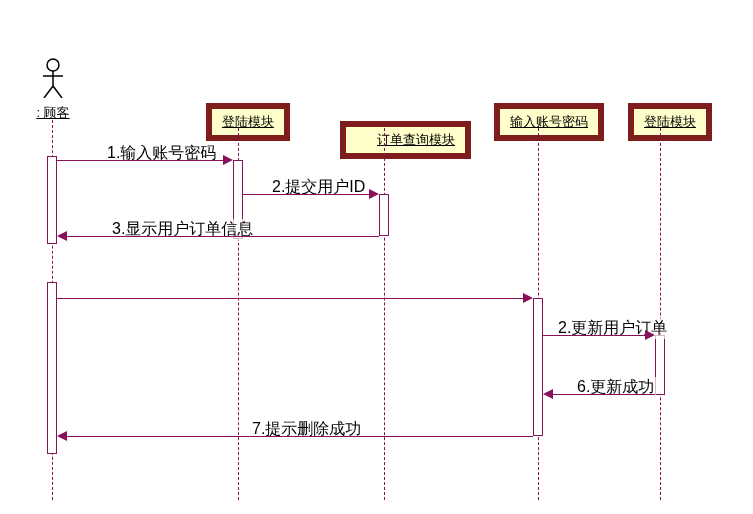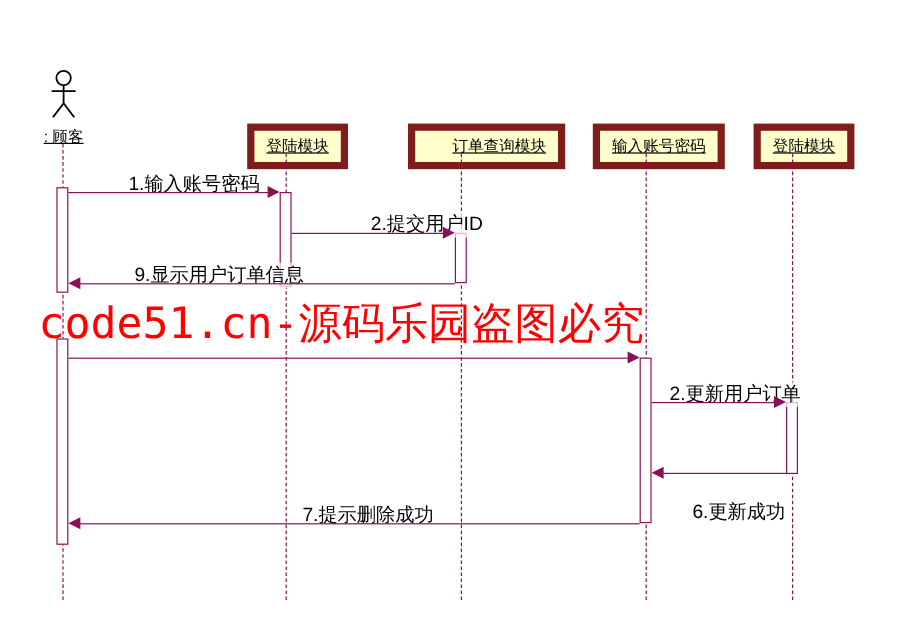--- a/index.html
+++ b/index.html
@@ -106,59 +106,58 @@
       <circle cx="12" cy="7" r="6" stroke="#000" fill="none" stroke-width="1.5"></circle>
       <line x1="12" y1="13" x2="12" y2="28" stroke="#000" stroke-width="1.5"></line>
       <line x1="2" y1="18" x2="22" y2="18" stroke="#000" stroke-width="1.5"></line>
       <line x1="12" y1="28" x2="3" y2="40" stroke="#000" stroke-width="1.5"></line>
       <line x1="12" y1="28" x2="21" y2="40" stroke="#000" stroke-width="1.5"></line>
     </svg>
     <div class="actor-label">: 顾客</div>
   </div>
 
   <div class="participant" style="left:206px; top:103px;">登陆模块</div>
-  <div class="participant" style="left:340px; top:103px;padding-left:31px;">订单查询模块</div>
+  <div class="participant" style="left:340px; top:121px;padding-left:31px;">订单查询模块</div>
   <div class="participant" style="left:494px; top:103px;">输入账号密码</div>
   <div class="participant" style="left:628px; top:103px;">登陆模块</div>
 
   <div class="lifeline" style="left:52px; top:120px; height:380px;"></div>
   <div class="lifeline" style="left:238px; top:128px; height:372px;"></div>
   <div class="lifeline" style="left:384px; top:128px; height:372px;"></div>
   <div class="lifeline" style="left:538px; top:128px; height:372px;"></div>
   <div class="lifeline" style="left:660px; top:128px; height:372px;"></div>
 
   <div class="activation" style="left:47px; top:156px; height:88px;"></div>
   <div class="activation" style="left:233px; top:160px; height:79px;"></div>
   <div class="activation" style="left:379px; top:194px; height:42px;"></div>
   <div class="activation" style="left:47px; top:282px; height:172px;"></div>
   <div class="activation" style="left:533px; top:298px; height:138px;"></div>
   <div class="activation" style="left:655px; top:335px; height:60px;"></div>
 
   <div class="msg-label" style="left:105px; top:143px;">1.输入账号密码</div>
   <div class="msg-line" style="left:57px; top:160px; width:170px;"></div>
   <div class="arrow-right" style="left:223px; top:155px;"></div>
 
-  <div class="msg-label" style="left:270px; top:177px;margin-left:37px;">2.提交用户ID</div>
+  <div class="msg-label" style="left:270px; top:177px;">2.提交用户ID</div>
   <div class="msg-line" style="left:243px; top:194px; width:130px;"></div>
   <div class="arrow-right" style="left:369px; top:189px;"></div>
 
-  <div class="msg-label" style="left:110px; top:219px;">9.显示用户订单信息</div>
+  <div class="msg-label" style="left:110px; top:219px;">3.显示用户订单信息</div>
   <div class="msg-line" style="left:63px; top:236px; width:316px;"></div>
   <div class="arrow-left" style="left:57px; top:231px;"></div>
 
   <div class="msg-line" style="left:57px; top:298px; width:470px;"></div>
   <div class="arrow-right" style="left:523px; top:293px;"></div>
 
   <div class="msg-label" style="left:556px; top:318px;">2.更新用户订单</div>
   <div class="msg-line" style="left:543px; top:335px; width:106px;"></div>
   <div class="arrow-right" style="left:645px; top:330px;"></div>
 
-  <div class="msg-label" style="left:575px; top:377px;margin-top:40px;">6.更新成功</div>
+  <div class="msg-label" style="left:575px; top:377px;">6.更新成功</div>
   <div class="msg-line" style="left:549px; top:394px; width:106px;"></div>
   <div class="arrow-left" style="left:543px; top:389px;"></div>
 
   <div class="msg-label" style="left:250px; top:419px;text-align:right;">7.提示删除成功</div>
   <div class="msg-line" style="left:63px; top:436px; width:470px;"></div>
   <div class="arrow-left" style="left:57px; top:431px;"></div>
 
-  <div class="watermark" style="left:32px; top:246px;">code51.cn-源码乐园盗图必究</div>
 
 </div>
 
 </body></html>

